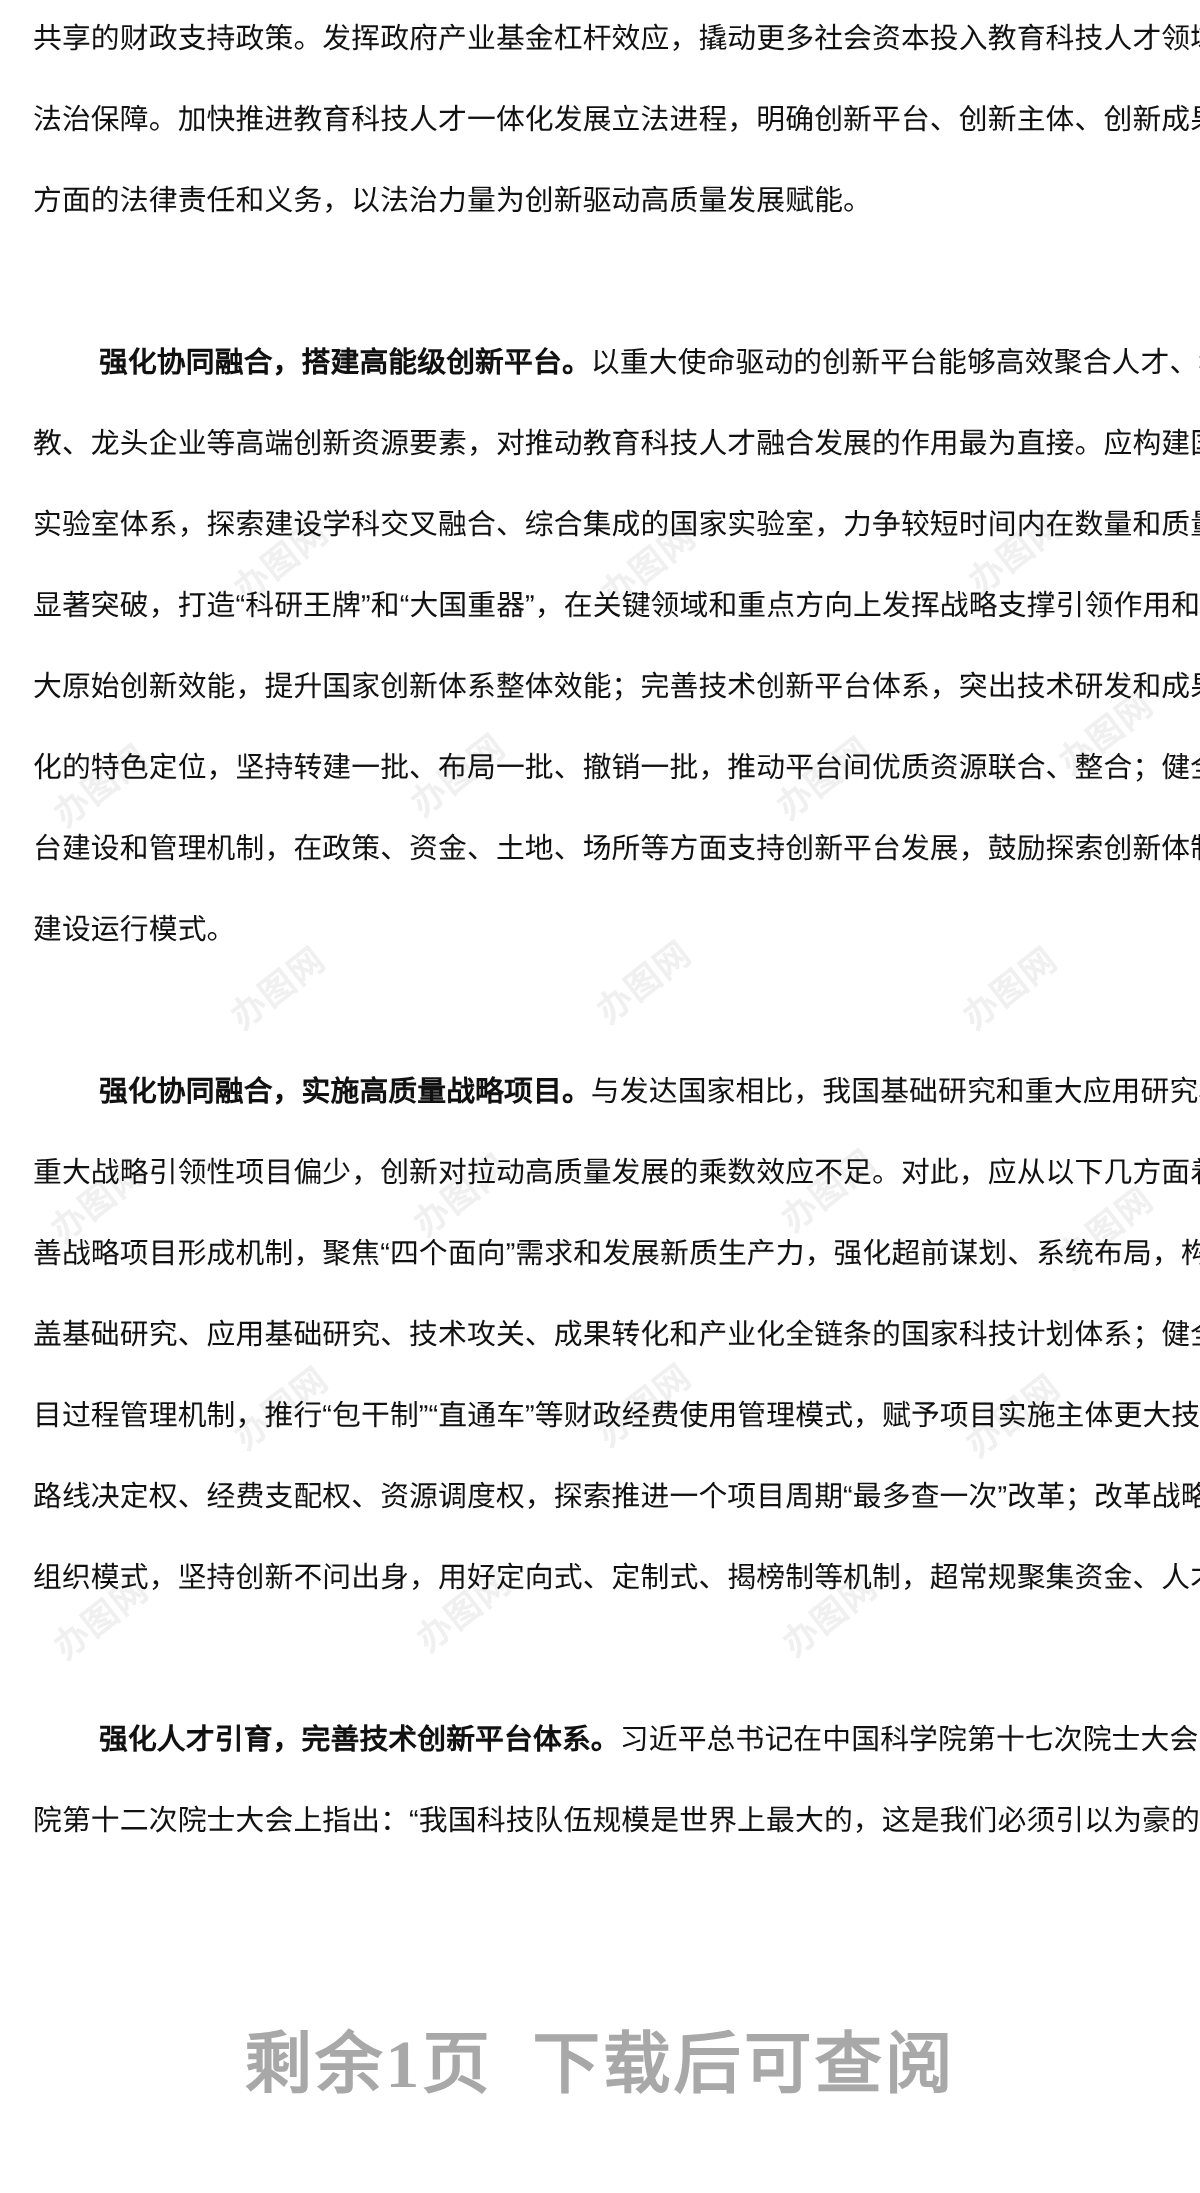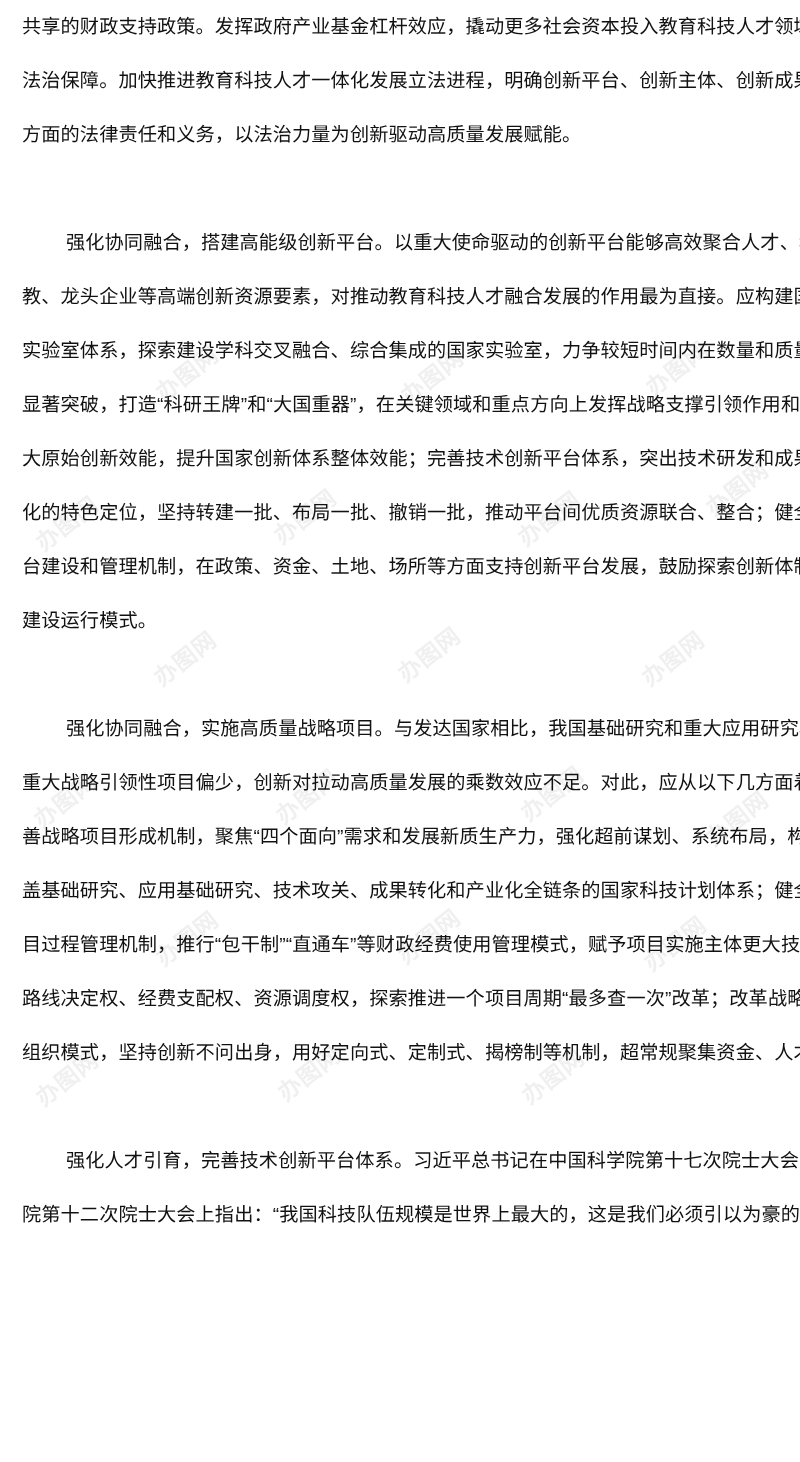--- a/index.html
+++ b/index.html
@@ -65,21 +65,21 @@
     left: 0;
     top: -44px;
     height: 54px;
     line-height: 54px;
   }
 
   .doc-line.heading-line {
     text-indent: 44px;
   }
   .doc-line b {
-    font-weight: 400;
+    font-weight: 700;
   }
 
   
   #page-footer {
     position: absolute;
     left: 0;
     top: 1348px;
     width: 800px;
     text-align: center;
     z-index: 2;
@@ -143,13 +143,16 @@
       <div class="doc-line"><span>善战略项目形成机制，聚焦“四个面向”需求和发展新质生产力，强化超前谋划、系统布局，构建涵</span></div>
       <div class="doc-line"><span>盖基础研究、应用基础研究、技术攻关、成果转化和产业化全链条的国家科技计划体系；健全战略项</span></div>
       <div class="doc-line"><span>目过程管理机制，推行“包干制”“直通车”等财政经费使用管理模式，赋予项目实施主体更大技术</span></div>
       <div class="doc-line"><span>路线决定权、经费支配权、资源调度权，探索推进一个项目周期“最多查一次”改革；改革战略项目</span></div>
       <div class="doc-line"><span>组织模式，坚持创新不问出身，用好定向式、定制式、揭榜制等机制，超常规聚集资金、人才、场所</span></div>
       <div class="doc-line"></div>
       <div class="doc-line heading-line"><b>强化人才引育，完善技术创新平台体系。</b><span>习近平总书记在中国科学院第十七次院士大会、中国工程</span></div>
       <div class="doc-line"><span>院第十二次院士大会上指出：“我国科技队伍规模是世界上最大的，这是我们必须引以为豪的。但是，</span></div>
     </div>
 
+  <div id="page-footer">
+    <span class="footer-text">剩余1页  下载后可查阅</span>
+  </div>
 </div>
 
 </body></html>

